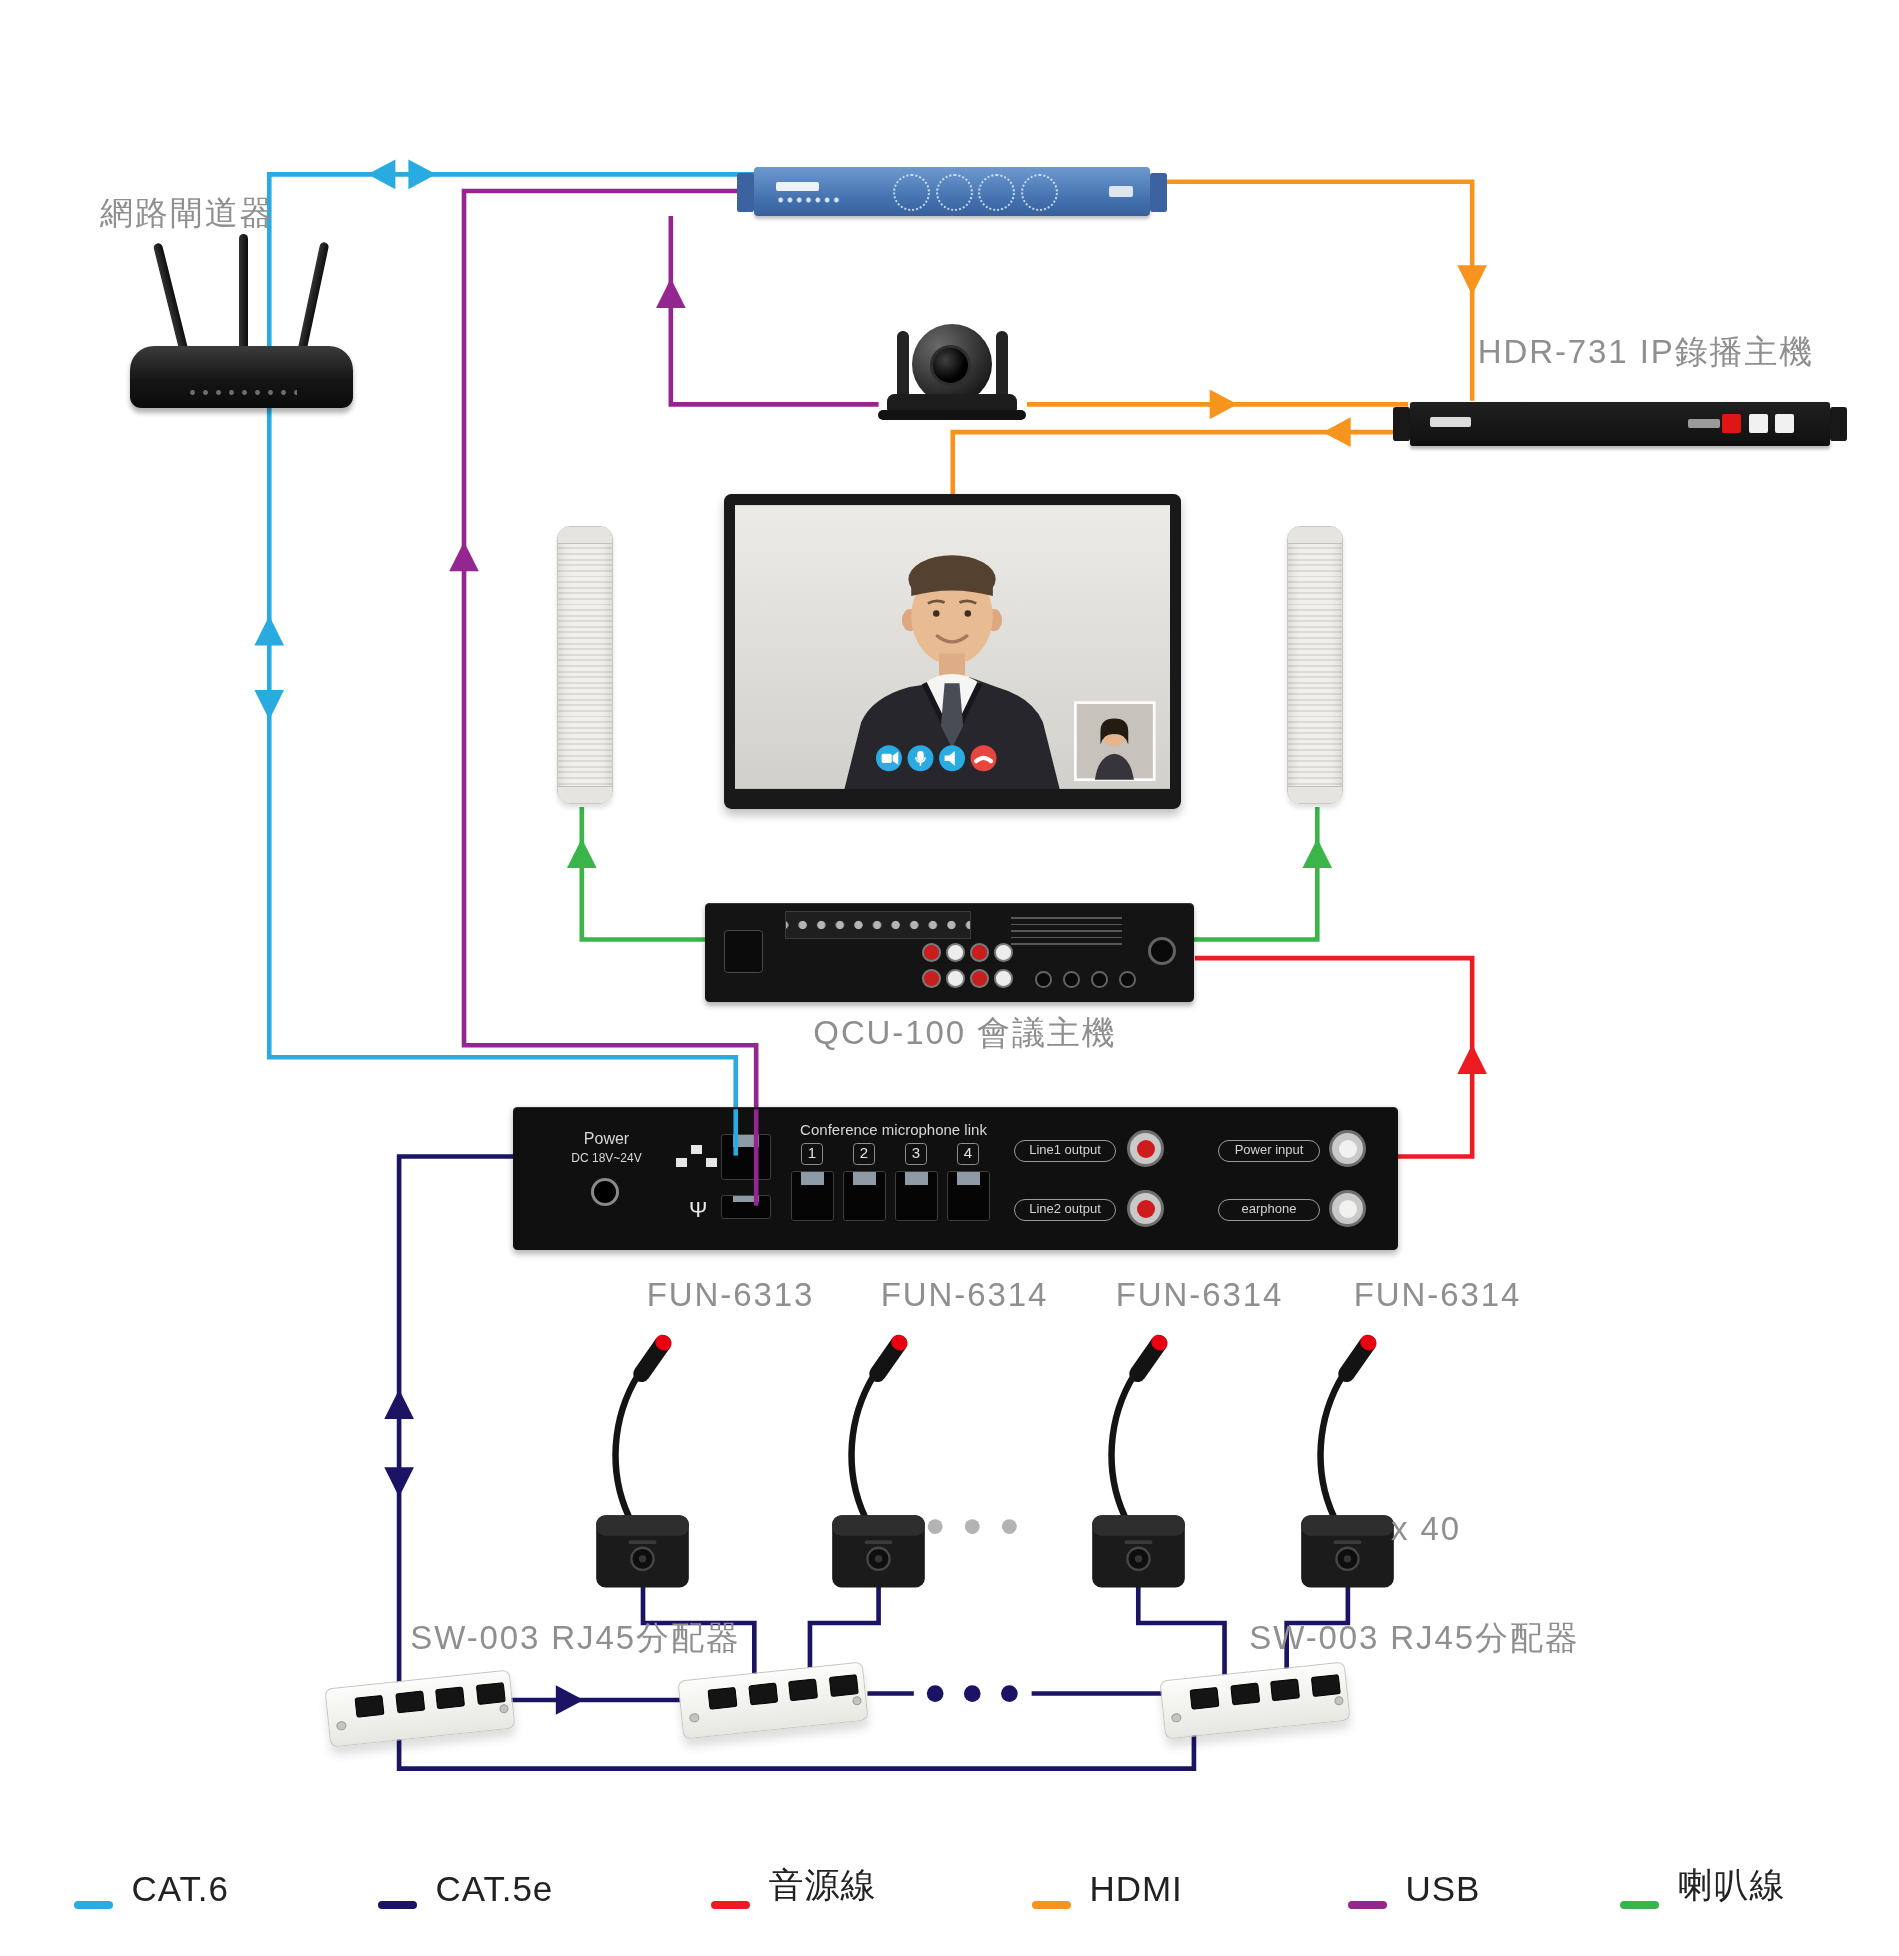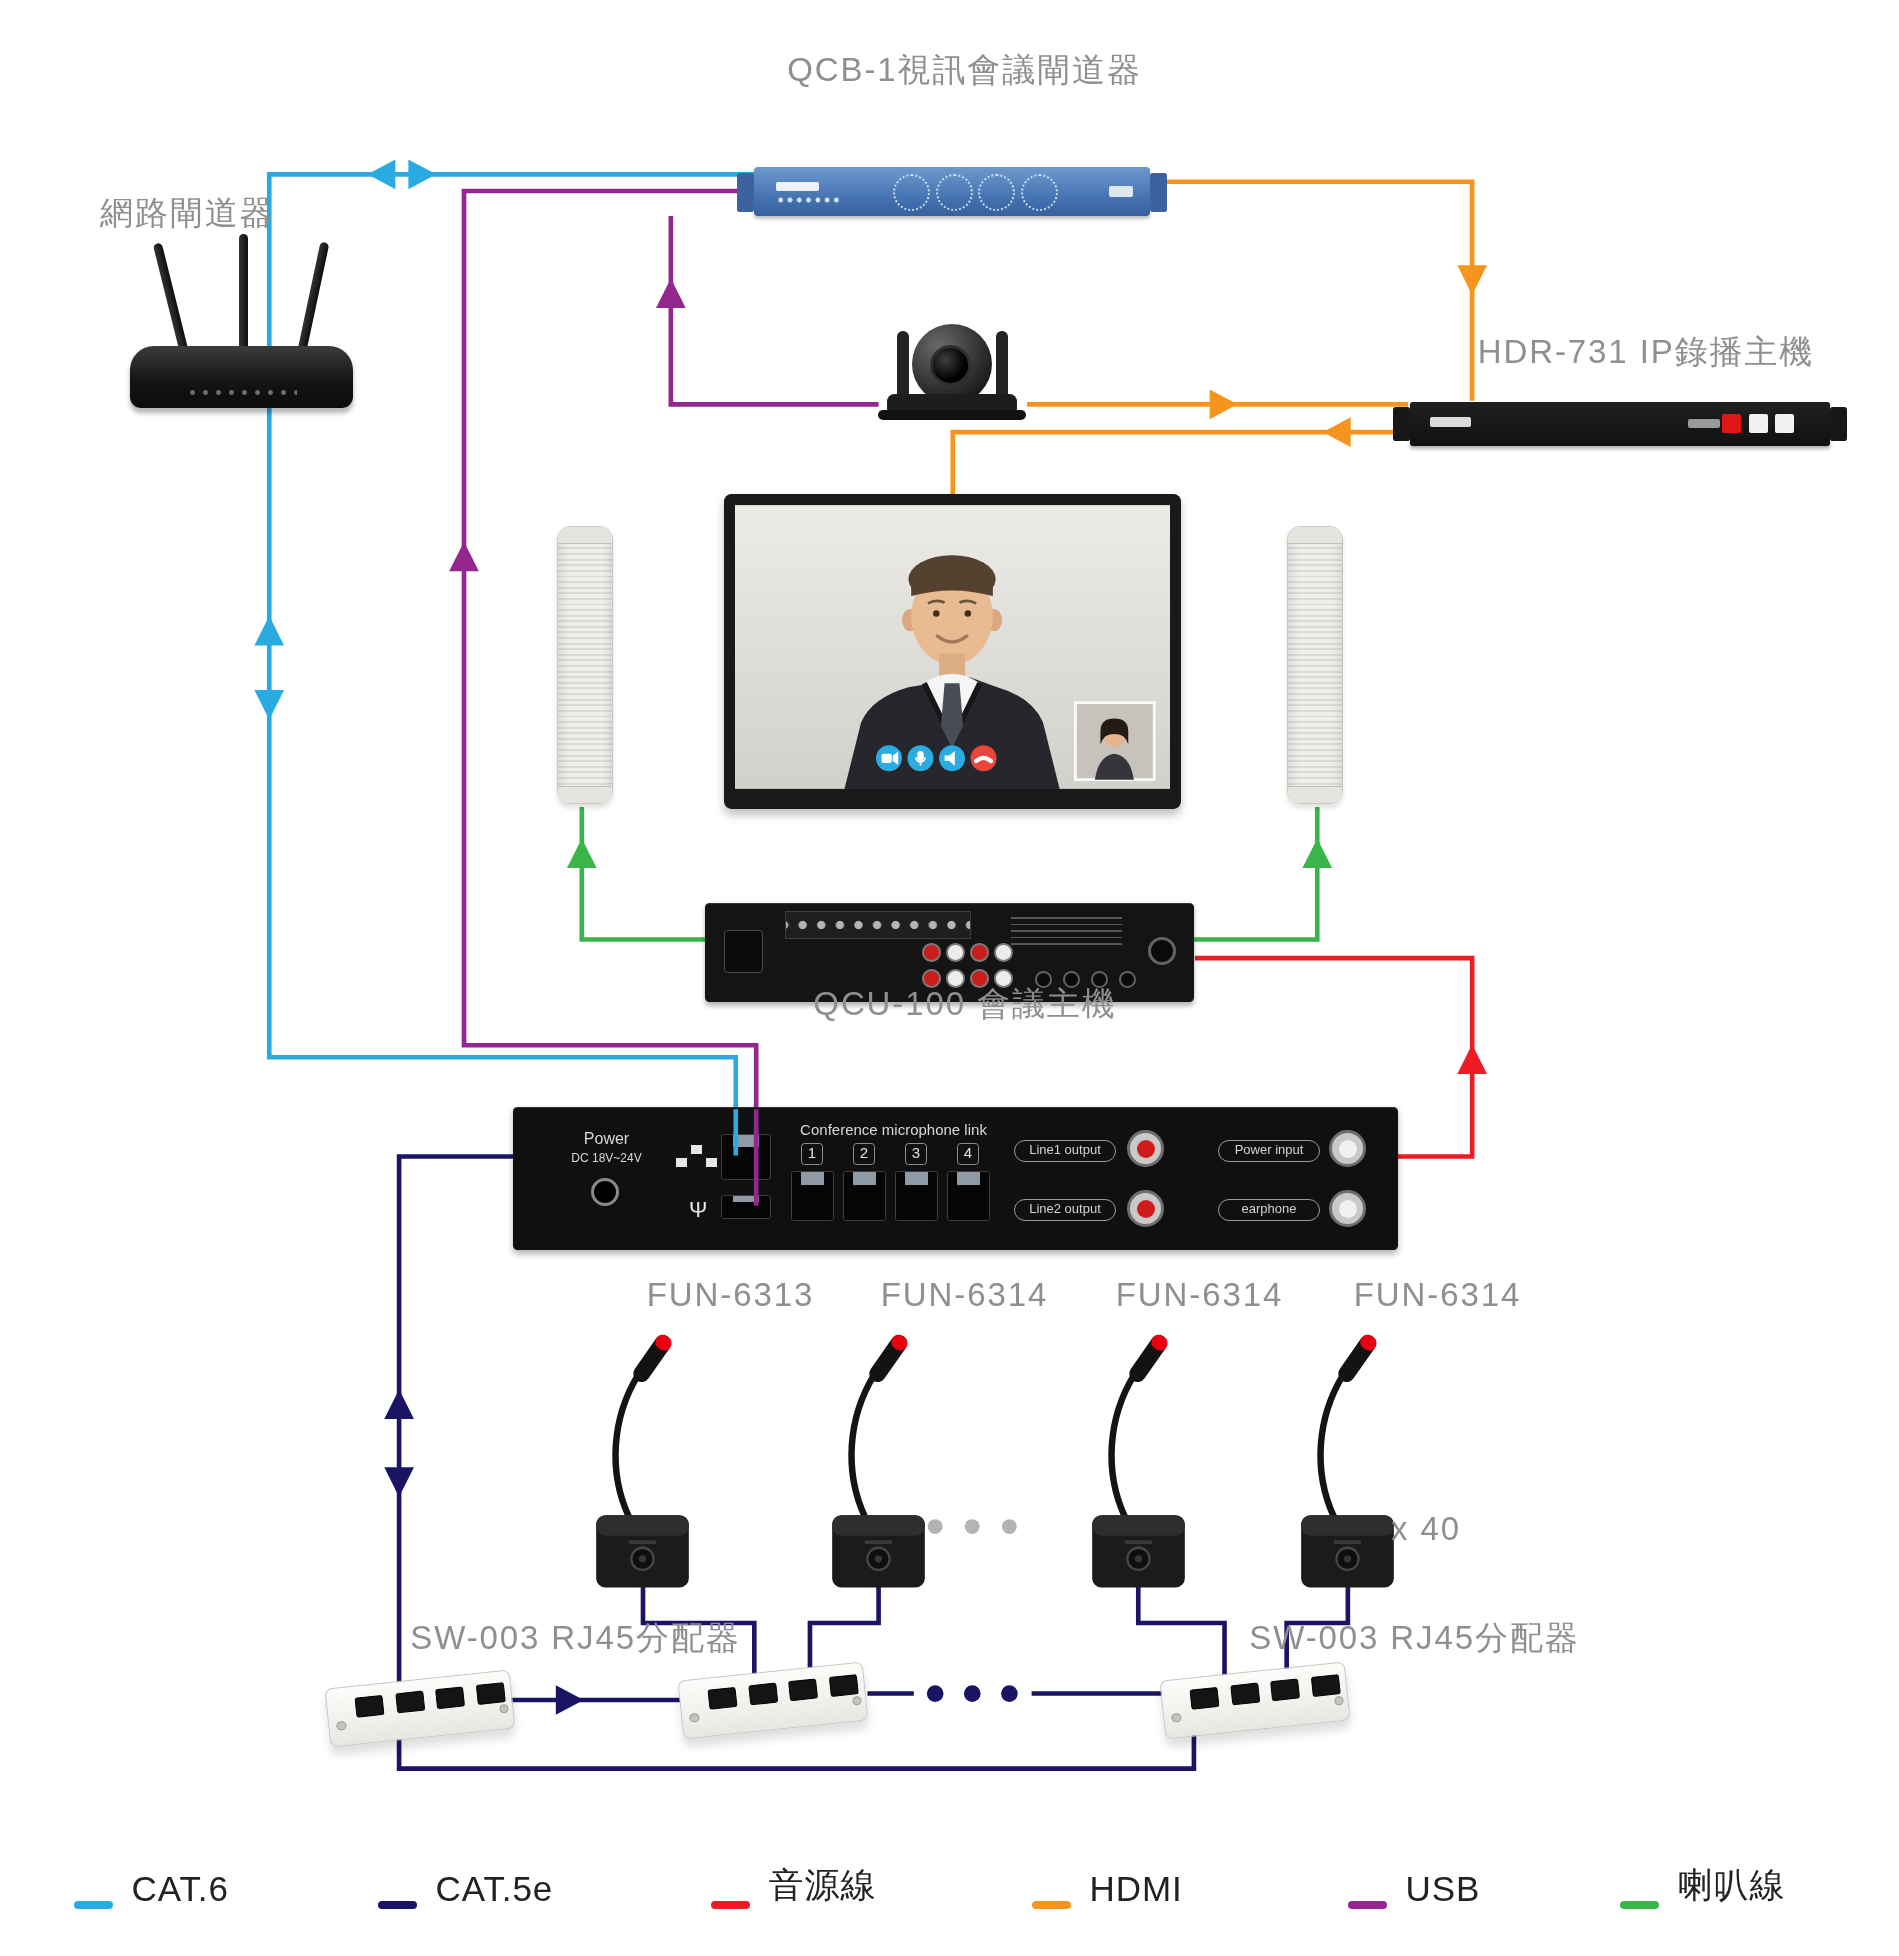--- a/index.html
+++ b/index.html
@@ -422,24 +422,23 @@
       <span class="sscrew" style="left:7.4px"></span>
       <span class="sscrew" style="left:171px"></span>
     </div>
   </div>
 
   <svg class="overlay" width="1900" height="1956" viewBox="0 0 2048 2109">
     <line x1="793" y1="1196" x2="793" y2="1246" stroke="#29abe2" stroke-width="5"></line>
     <line x1="815" y1="1196" x2="815" y2="1300" stroke="#93278f" stroke-width="5"></line>
   </svg>
 
-  <div class="lbl" style="left:686px; top:48px; width:557px">QCB-1視訊會議閘道器</div>
   <div class="lbl" style="left:100px;  top:191px">網路閘道器</div>
   <div class="lbl" style="left:1442px;top:330px; width:408px">HDR-731 IP錄播主機</div>
-  <div class="lbl" style="left:733px; top:982px; width:464px">QCU-100 會議主機</div>
+  <div class="lbl" style="left:733px; top:1011px; width:464px">QCU-100 會議主機</div>
 
   <div class="lbl" style="left:619px;  top:1276px; width:223px">FUN-6313</div>
   <div class="lbl" style="left:853px;  top:1276px; width:223px">FUN-6314</div>
   <div class="lbl" style="left:1088px; top:1276px; width:223px">FUN-6314</div>
   <div class="lbl" style="left:1326px; top:1276px; width:223px">FUN-6314</div>
   <div class="lbl" style="left:1391px; top:1510px">x 40</div>
 
   <div class="lbl" style="left:390px;  top:1616px; width:371px">SW-003 RJ45分配器</div>
   <div class="lbl" style="left:1229px; top:1616px; width:371px">SW-003 RJ45分配器</div>
 

